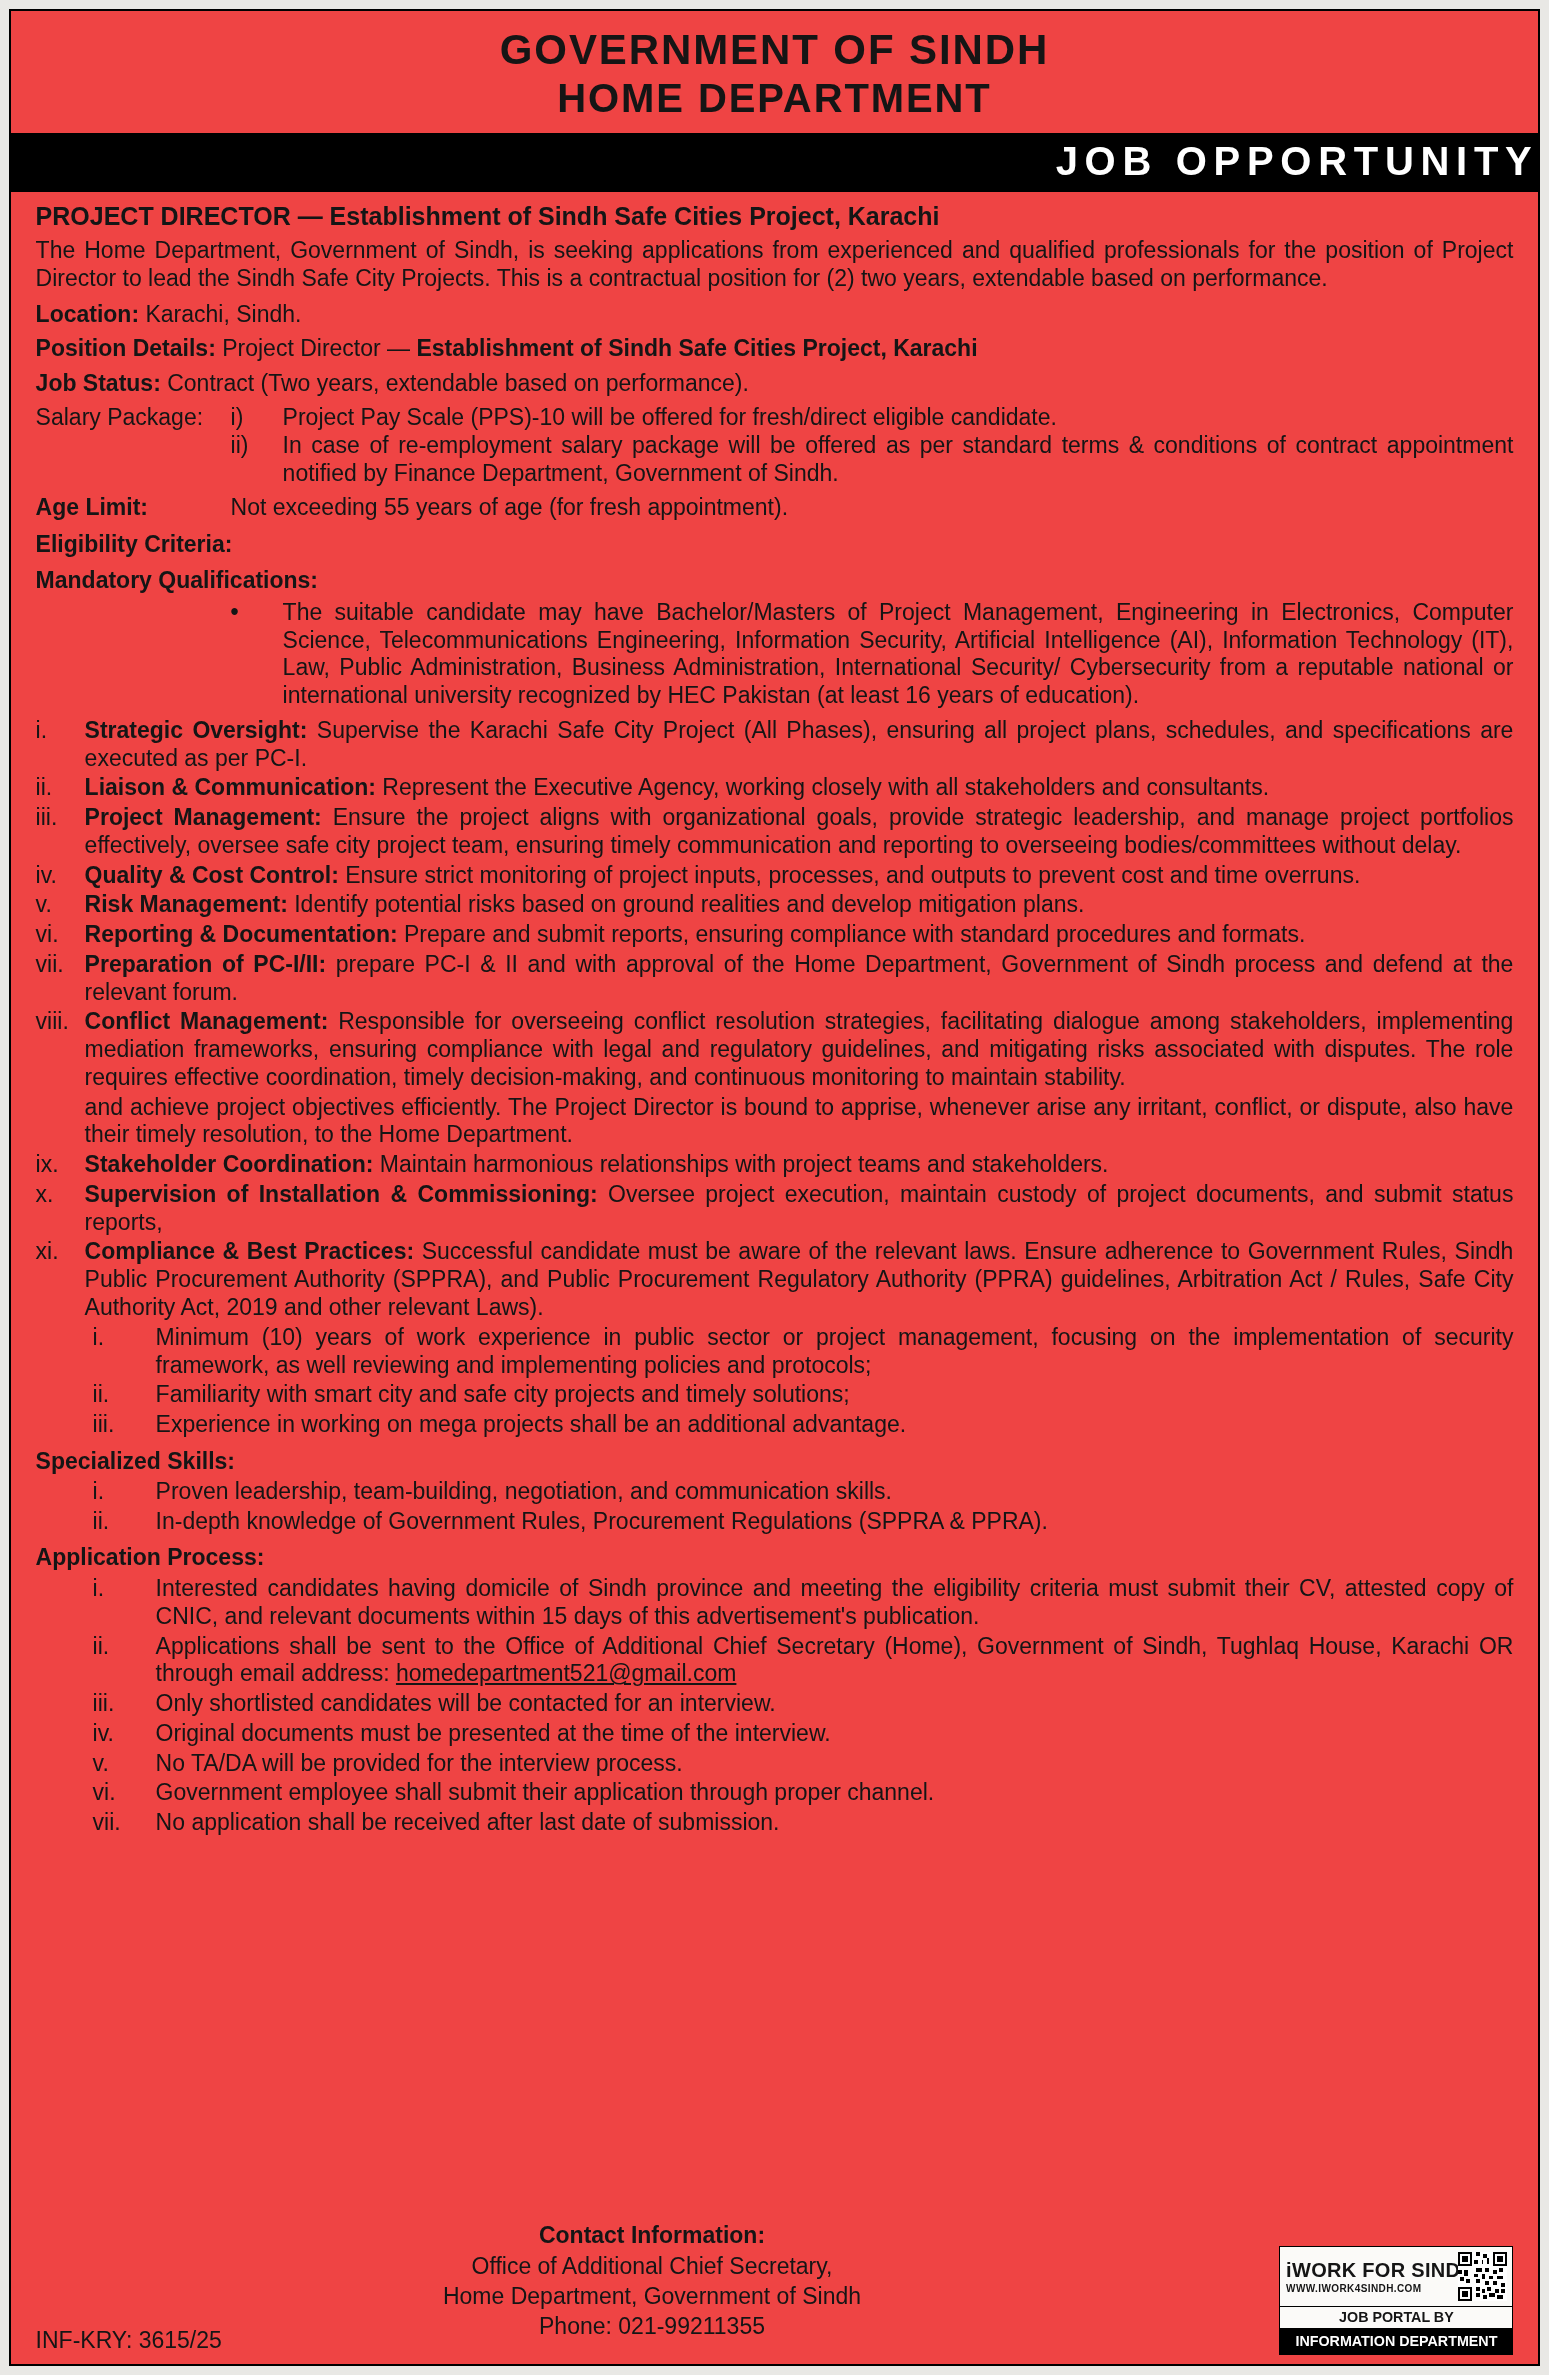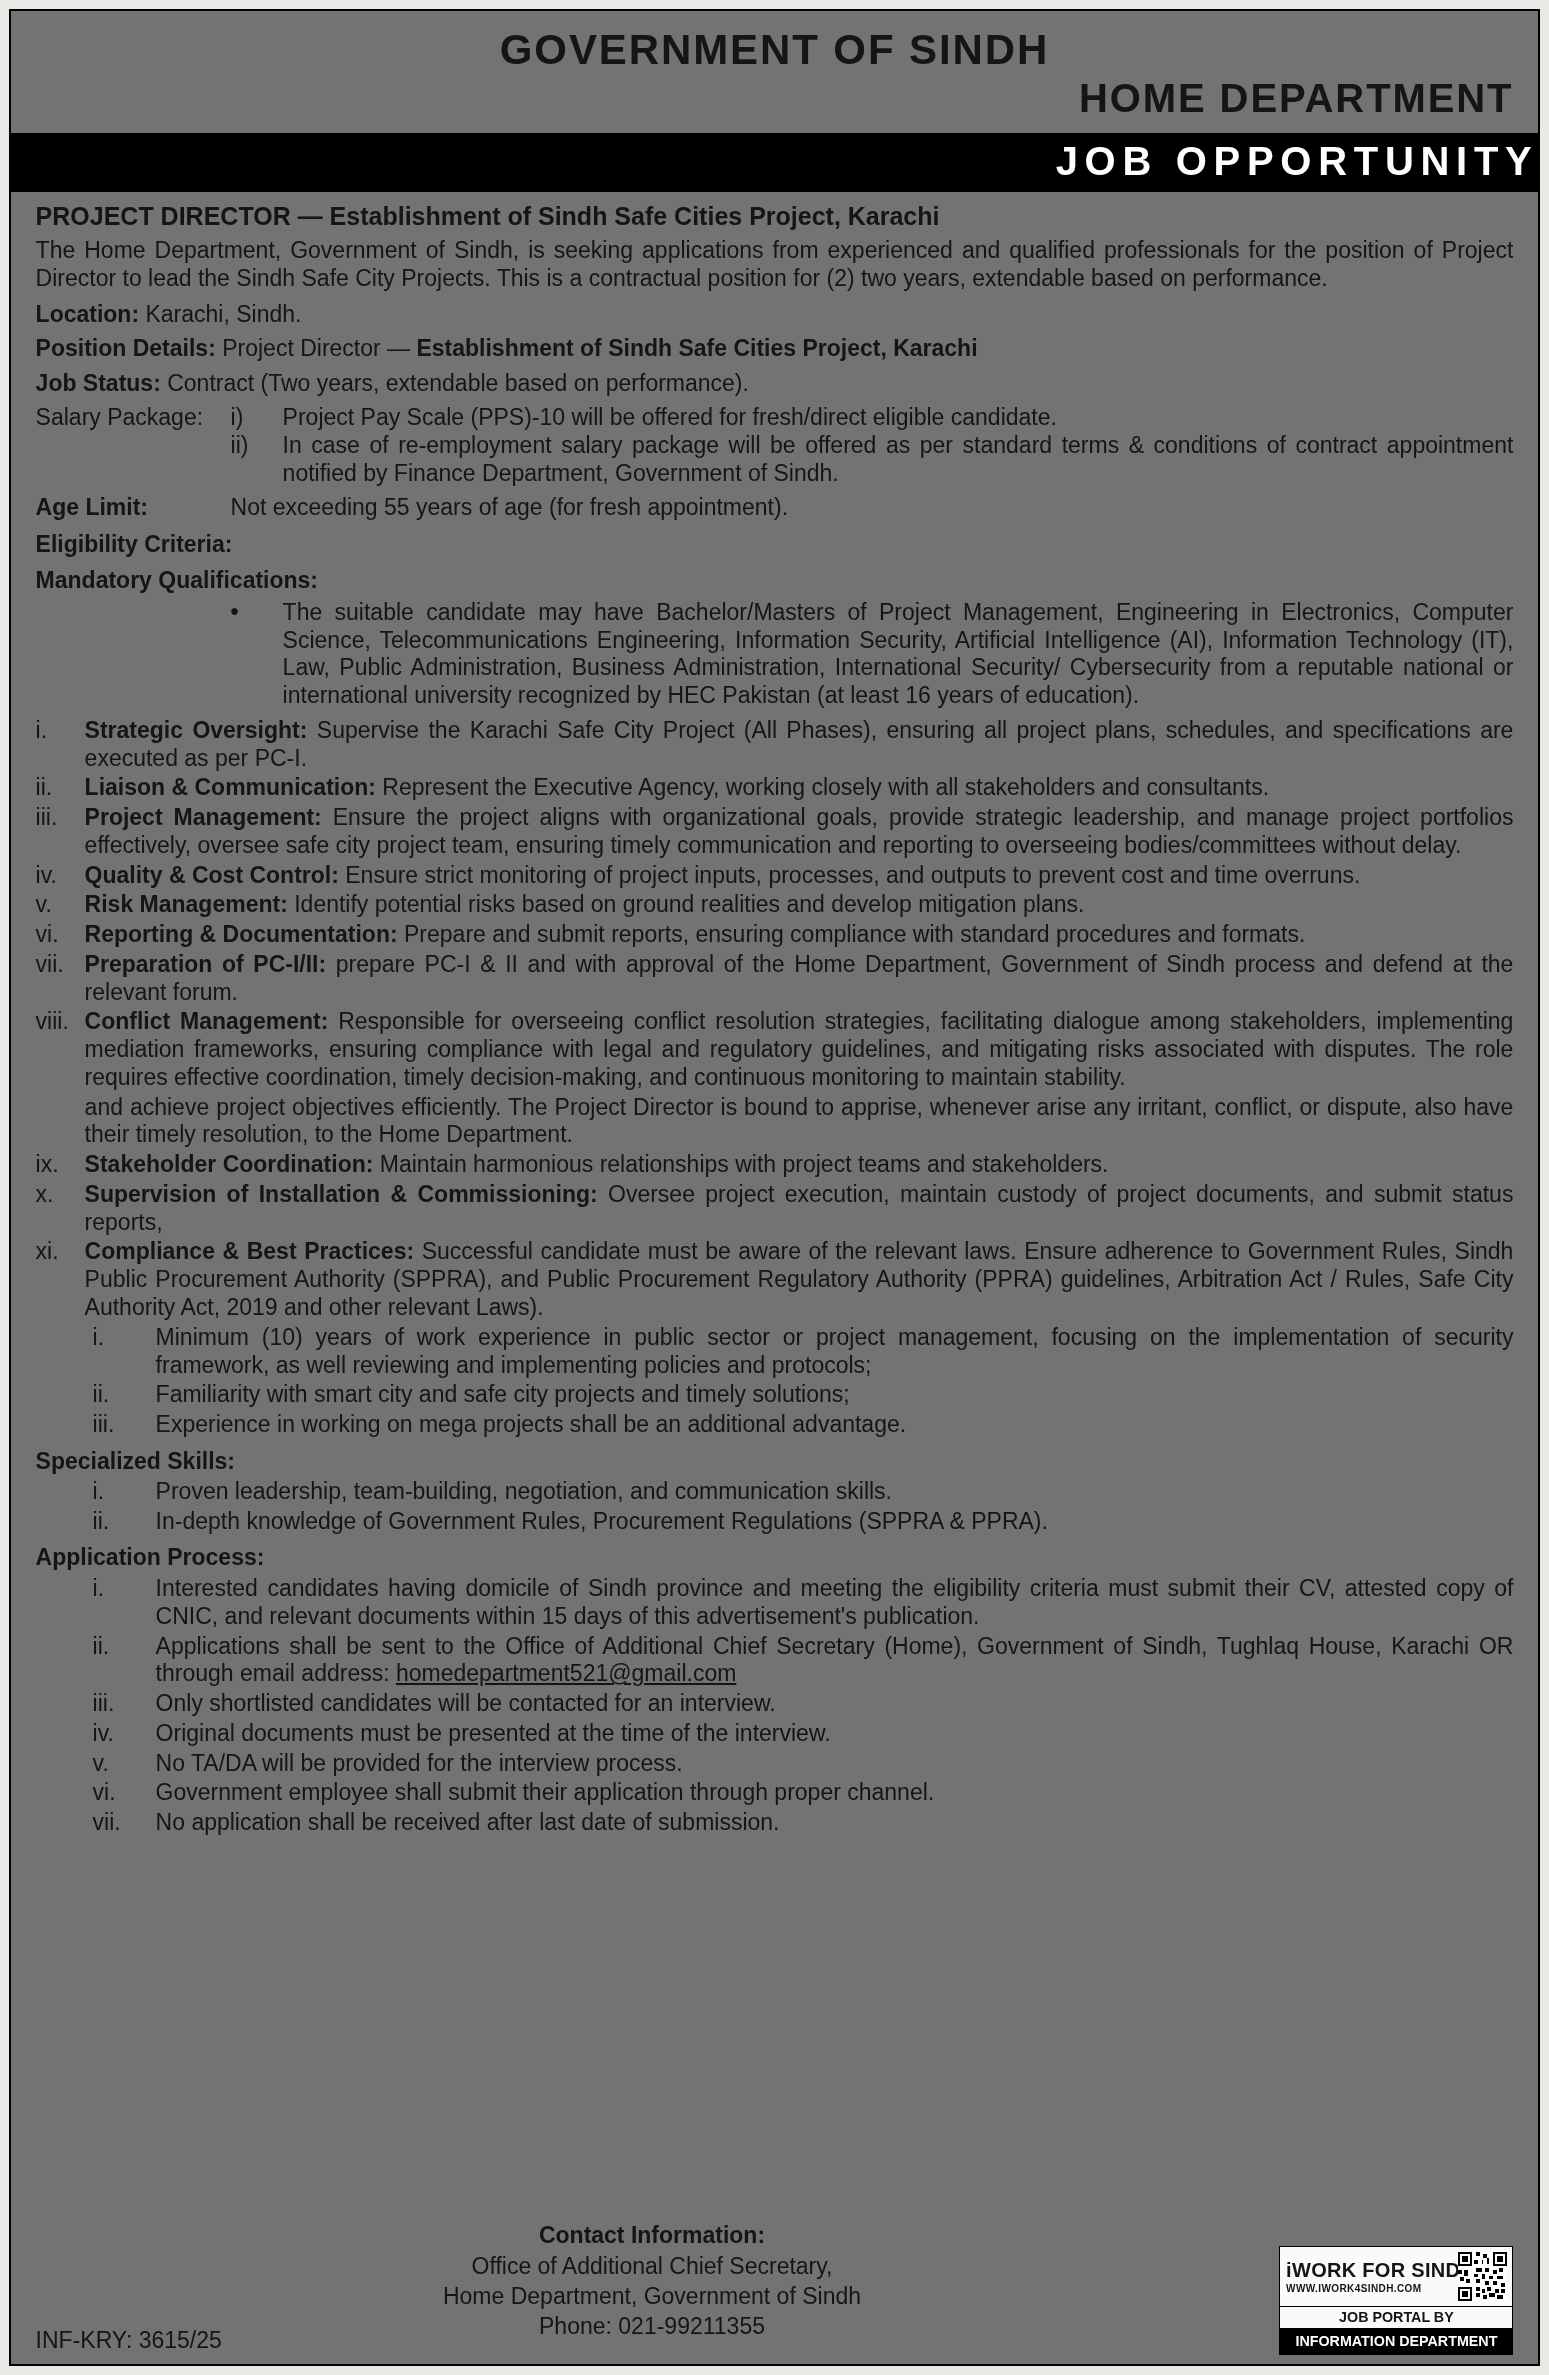--- a/index.html
+++ b/index.html
@@ -1,28 +1,28 @@
 <!DOCTYPE html>
 <html style="font-size:15px"><head>
 <meta charset="utf-8">
 <style>
   * { margin:0; padding:0; box-sizing:border-box; }
   html,body { width:1549px; height:2376px; }
   body { background:#e9e8e5; font-family:"Liberation Sans", sans-serif; color:#151515; }
   .ad {
     position:absolute; left:8.6px; top:8.6px; right:8.6px; bottom:8.6px;
-    border:2.9px solid #000; background:#737373;
+    border:2.9px solid #000; background:#ef4444;
     padding:15px 25px 11.4px 25px; overflow:hidden;
     font-size:23px; line-height:1.21;
   }
   .b { font-weight:bold; }
   
   .hdr { text-align:center; }
   .h-gov { font-size:42px; font-weight:bold; letter-spacing:1.9px; line-height:1.12; }
-  .h-dep { font-size:40px; font-weight:bold; letter-spacing:1.9px; line-height:1.12; margin-top:3.8px;text-align:right; }
+  .h-dep { font-size:40px; font-weight:bold; letter-spacing:1.9px; line-height:1.12; margin-top:3.8px; }
   .banner {
     background:#000; color:#fff; font-size:40px; font-weight:bold; letter-spacing:6.7px;
     text-align:right; margin:11.4px -25px 9.5px -25px; padding:5.7px 0 7.6px 0; line-height:1.15;
   }
   
   .title { font-size:25px; font-weight:bold; margin:9.5px 0 5.7px 0; }
   .para { text-align:justify; margin:1.9px 0 7.6px 0; }
   
   .field { margin:6.7px 0; }
   

